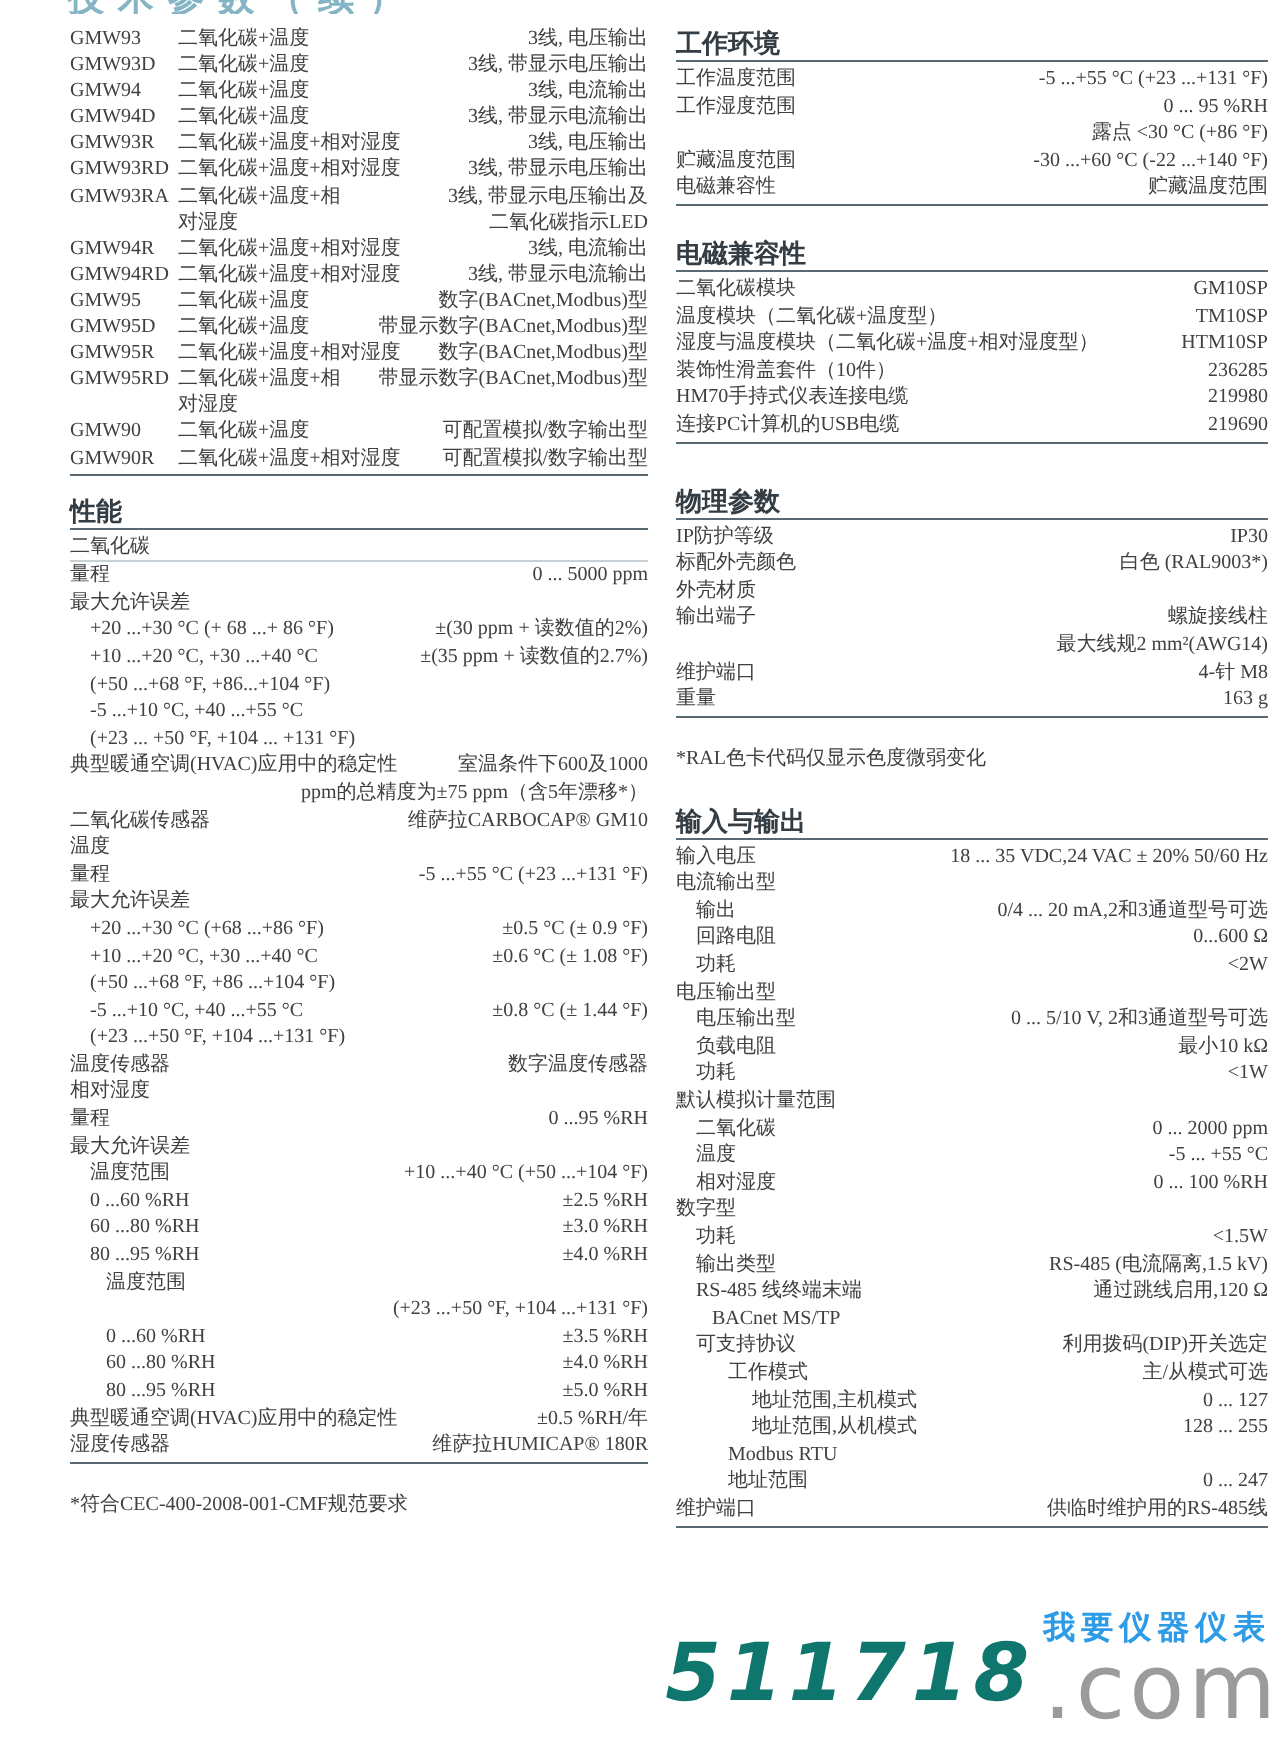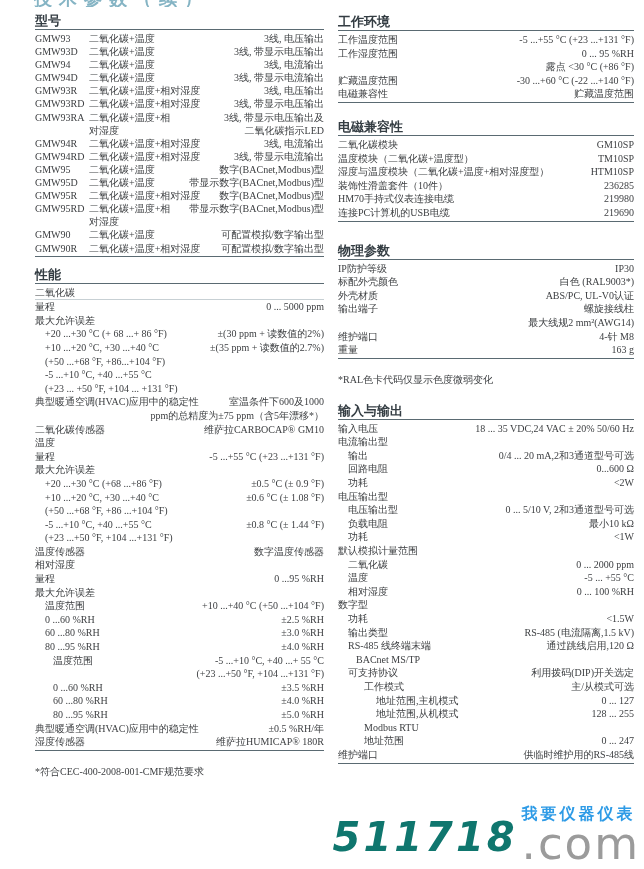--- a/index.html
+++ b/index.html
@@ -44,21 +44,20 @@
 
 <div class="page">
 
   <div class="frag">
     <span>技术参数（续）</span>
   </div>
 
   <div class="col col-left">
     <div style="height:13px"></div>
     <div class="sec">
-      <div class="sec-title">型号</div>
       <div id="model-rows">
           <div class="mrow">
             <span class="m">GMW93</span>
             <span class="d">二氧化碳+温度</span>
             <span class="v">3线, 电压输出</span>
           </div>
           <div class="mrow">
             <span class="m">GMW93D</span>
             <span class="d">二氧化碳+温度</span>
             <span class="v">3线, 带显示电压输出</span>
@@ -236,21 +235,20 @@
           <div class="row">
             <span class="l ind1">60 ...80 %RH</span>
             <span class="v">±3.0 %RH</span>
           </div>
           <div class="row">
             <span class="l ind1">80 ...95 %RH</span>
             <span class="v">±4.0 %RH</span>
           </div>
           <div class="row">
             <span class="l ind2">温度范围</span>
-            <span class="v">-5 ...+10 °C, +40 ...+ 55 °C</span>
           </div>
           <div class="row cont">
             <span class="v">(+23 ...+50 °F, +104 ...+131 °F)</span>
           </div>
           <div class="row">
             <span class="l ind2">0 ...60 %RH</span>
             <span class="v">±3.5 %RH</span>
           </div>
           <div class="row">
             <span class="l ind2">60 ...80 %RH</span>
@@ -340,21 +338,20 @@
             <div class="row">
               <span class="l">IP防护等级</span>
               <span class="v">IP30</span>
             </div>
             <div class="row">
               <span class="l">标配外壳颜色</span>
               <span class="v">白色 (RAL9003*)</span>
             </div>
             <div class="row">
               <span class="l">外壳材质</span>
-              <span class="v">ABS/PC, UL-V0认证</span>
             </div>
             <div class="row">
               <span class="l">输出端子</span>
               <span class="v">螺旋接线柱</span>
             </div>
             <div class="row cont">
               <span class="v">最大线规2 mm²(AWG14)</span>
             </div>
             <div class="row">
               <span class="l">维护端口</span>

